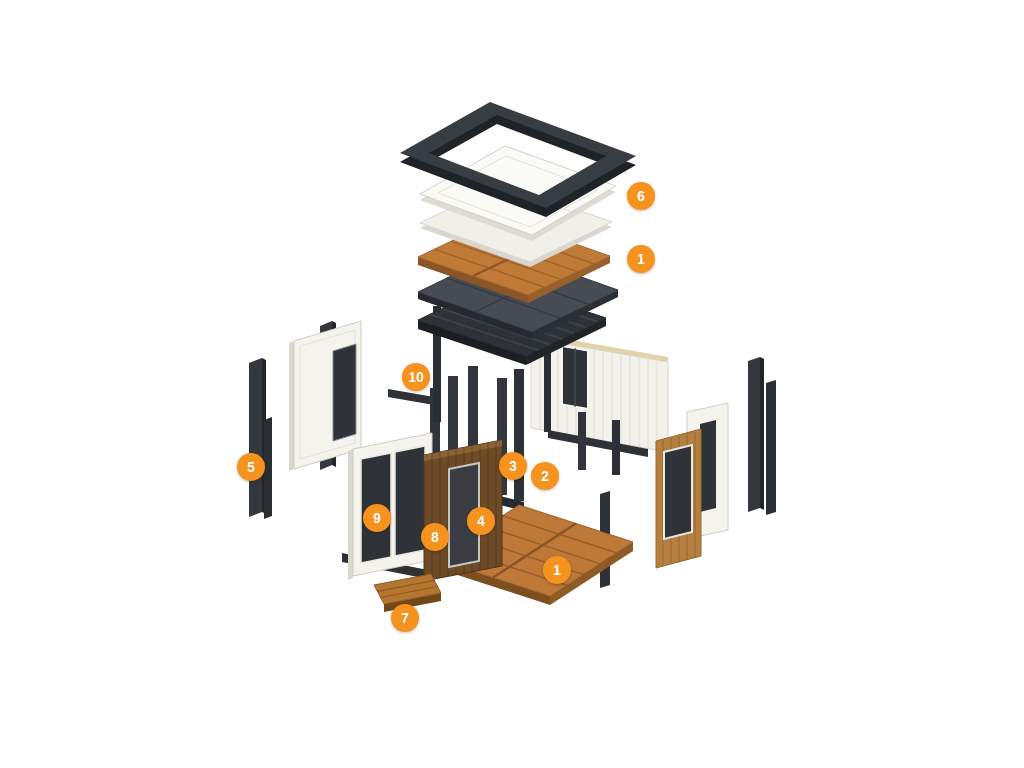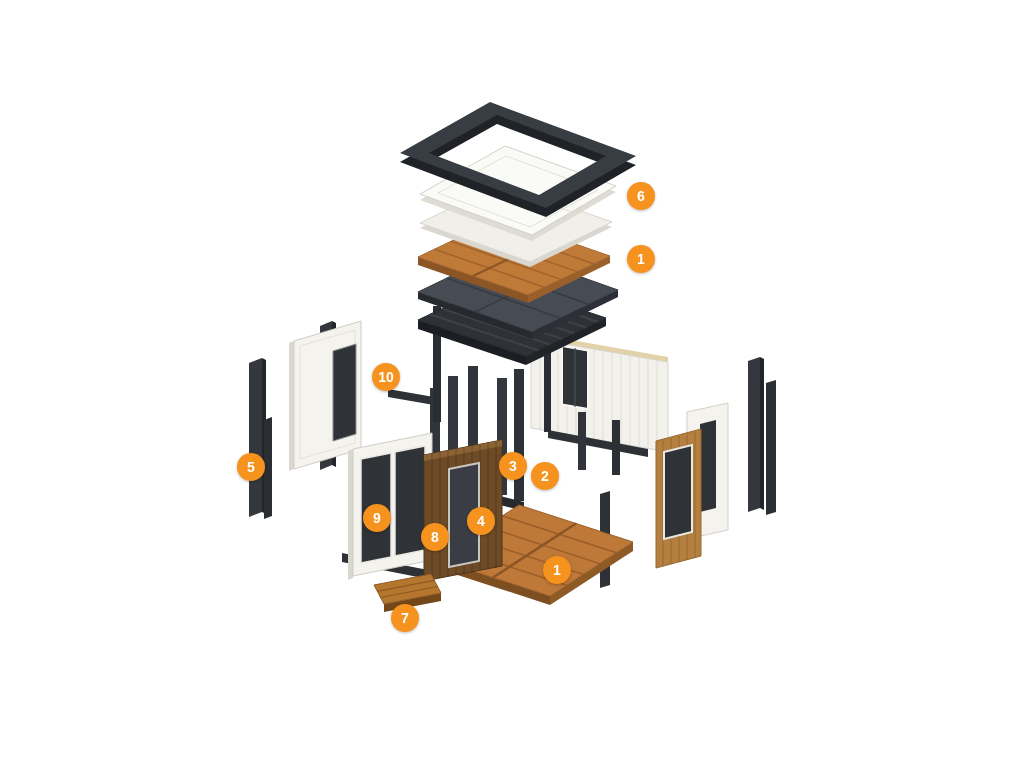--- a/index.html
+++ b/index.html
@@ -213,21 +213,21 @@
     <g stroke="rgba(110,62,20,0.5)" stroke-width="1.2">
       <line x1="377.3" y1="591.3" x2="434.3" y2="580.3"></line>
       <line x1="380.6" y1="597.5" x2="437.6" y2="586.5"></line>
     </g>
   </g>
 
 </svg>
 
   <div class="badge" style="left:627px;top:182px">6</div>
   <div class="badge" style="left:627px;top:245px">1</div>
-  <div class="badge" style="left:372px;top:363px">10</div>
+  <div class="badge" style="left:402px;top:363px">10</div>
   <div class="badge" style="left:237px;top:453px">5</div>
   <div class="badge" style="left:499px;top:452px">3</div>
   <div class="badge" style="left:531px;top:462px">2</div>
   <div class="badge" style="left:363px;top:504px">9</div>
   <div class="badge" style="left:467px;top:507px">4</div>
   <div class="badge" style="left:421px;top:523px">8</div>
   <div class="badge" style="left:543px;top:556px">1</div>
   <div class="badge" style="left:391px;top:604px">7</div>
 
 </div>

